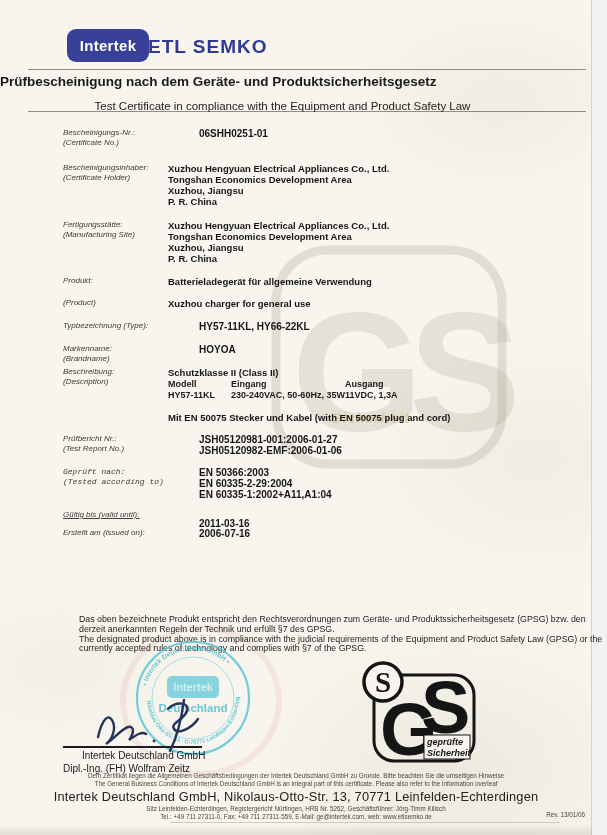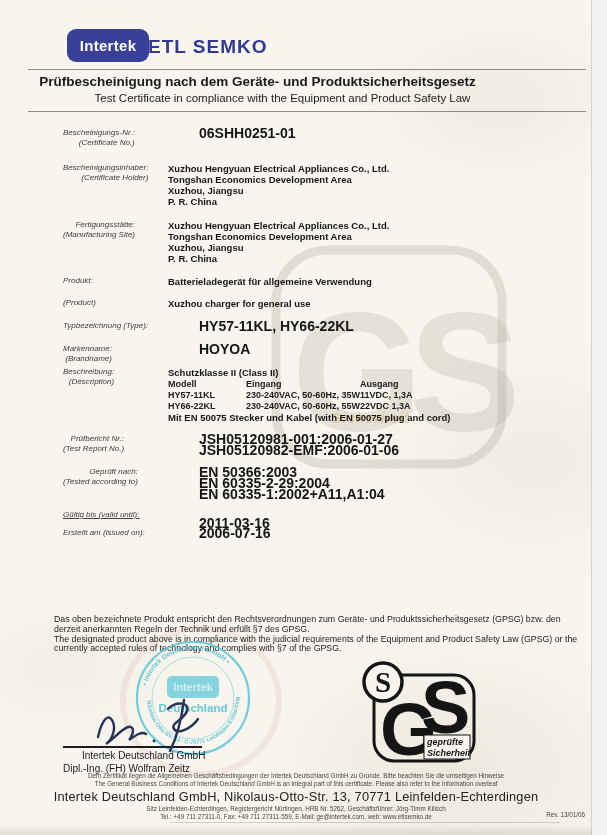--- a/index.html
+++ b/index.html
@@ -28,37 +28,37 @@
     position:absolute;left:67px;top:29px;width:82px;height:33px;
     border-radius:9px;display:flex;align-items:center;justify-content:center;
     color:#fff;font-weight:bold;font-size:15px;letter-spacing:.3px;z-index:3;
   }
   .brand-text{
     position:absolute;left:148px;top:36px;font-weight:bold;font-size:19px;
     letter-spacing:1px;z-index:3;
   }
 
   .rule{position:absolute;left:28px;width:558px;height:1px;background:#8f8c82;z-index:2;}
-  .title-de{position:absolute;left:0;top:74px;width:515px;text-align:center;
+  .title-de{position:absolute;left:0;top:74px;width:515px;text-align:left;
     font-weight:bold;font-size:13.5px;z-index:3;}
-  .title-en{position:absolute;left:0;top:92px;width:565px;text-align:center;
+  .title-en{position:absolute;left:0;top:100px;width:565px;text-align:center;
     font-size:11.5px;color:#222;z-index:3;}
 
   
-  .lbl{position:absolute;left:63px;font-style:italic;font-size:8px;line-height:10px;color:#3d3c37;z-index:3;text-align:right;}
+  .lbl{position:absolute;left:63px;font-style:italic;font-size:8px;line-height:10px;color:#3d3c37;z-index:3;}
   .val{position:absolute;left:168px;font-weight:bold;font-size:9.5px;line-height:11px;color:#161616;z-index:3;}
-  .val-lg{font-size:14px;padding-left:31px;}
+  .val-lg{font-size:10px;padding-left:31px;}
 
   .desc-table{position:absolute;left:168px;top:379px;font-weight:bold;font-size:9px;line-height:11px;z-index:3;}
   .desc-row{display:flex;}
-  .desc-c1{width:78px;}
+  .desc-c1{width:63px;}
   .desc-c2{width:114px;}
   .desc-c3{width:auto;}
 
-  .compliance{position:absolute;left:54px;top:615px;width:527px;font-size:8.8px;
+  .compliance{position:absolute;left:79px;top:615px;width:527px;font-size:8.8px;
     line-height:9.8px;color:#22221f;z-index:4;}
   .compliance p{margin:0;}
 
   .sig-line{position:absolute;left:63px;top:746px;width:139px;height:2px;background:#1c1c1c;z-index:5;}
   .sig-company{position:absolute;left:63px;top:750px;font-size:10px;color:#1c1c1c;z-index:5;padding-left:19px;}
   .sig-name{position:absolute;left:63px;top:763px;font-size:10px;color:#1c1c1c;z-index:5;}
 
   .footer-small{position:absolute;left:0;width:592px;text-align:center;font-size:6.3px;
     color:#49473f;z-index:3;}
   .footer-address{position:absolute;left:0;top:789px;width:592px;text-align:center;
@@ -152,38 +152,33 @@
   <div class="desc-row">
     <div class="desc-c1">Modell</div>
     <div class="desc-c2">Eingang</div>
     <div class="desc-c3">Ausgang</div>
   </div>
   <div class="desc-row">
     <div class="desc-c1">HY57-11KL</div>
     <div class="desc-c2">230-240VAC, 50-60Hz, 35W</div>
     <div class="desc-c3">11VDC, 1,3A</div>
   </div>
-  <div class="desc-row">
-    <div class="desc-c1">HY66-22KL</div>
-    <div class="desc-c2">230-240VAC, 50-60Hz, 55W</div>
-    <div class="desc-c3">22VDC 1,3A</div>
-  </div>
 </div>
 <div class="val" style="top:412px;">Mit EN 50075 Stecker und Kabel (with EN 50075 plug and cord)</div>
 
 <div class="lbl" style="top:434px;">
   <div>Prüfbericht Nr.:</div>
   <div>(Test Report No.)</div>
 </div>
 <div class="val val-lg" style="top:434px;">
   <div>JSH05120981-001:2006-01-27</div>
   <div>JSH05120982-EMF:2006-01-06</div>
 </div>
 
-<div class="lbl" style="top:467px;">
+<div class="lbl" style="top:467px;font-family:Liberation Mono, monospace;">
   <div>Geprüft nach:</div>
   <div>(Tested according to)</div>
 </div>
 <div class="val val-lg" style="top:467px;">
   <div>EN 50366:2003</div>
   <div>EN 60335-2-29:2004</div>
   <div>EN 60335-1:2002+A11,A1:04</div>
 </div>
 
 <div class="lbl" style="top:510px;text-decoration:underline;">Gültig bis (valid until):</div>

